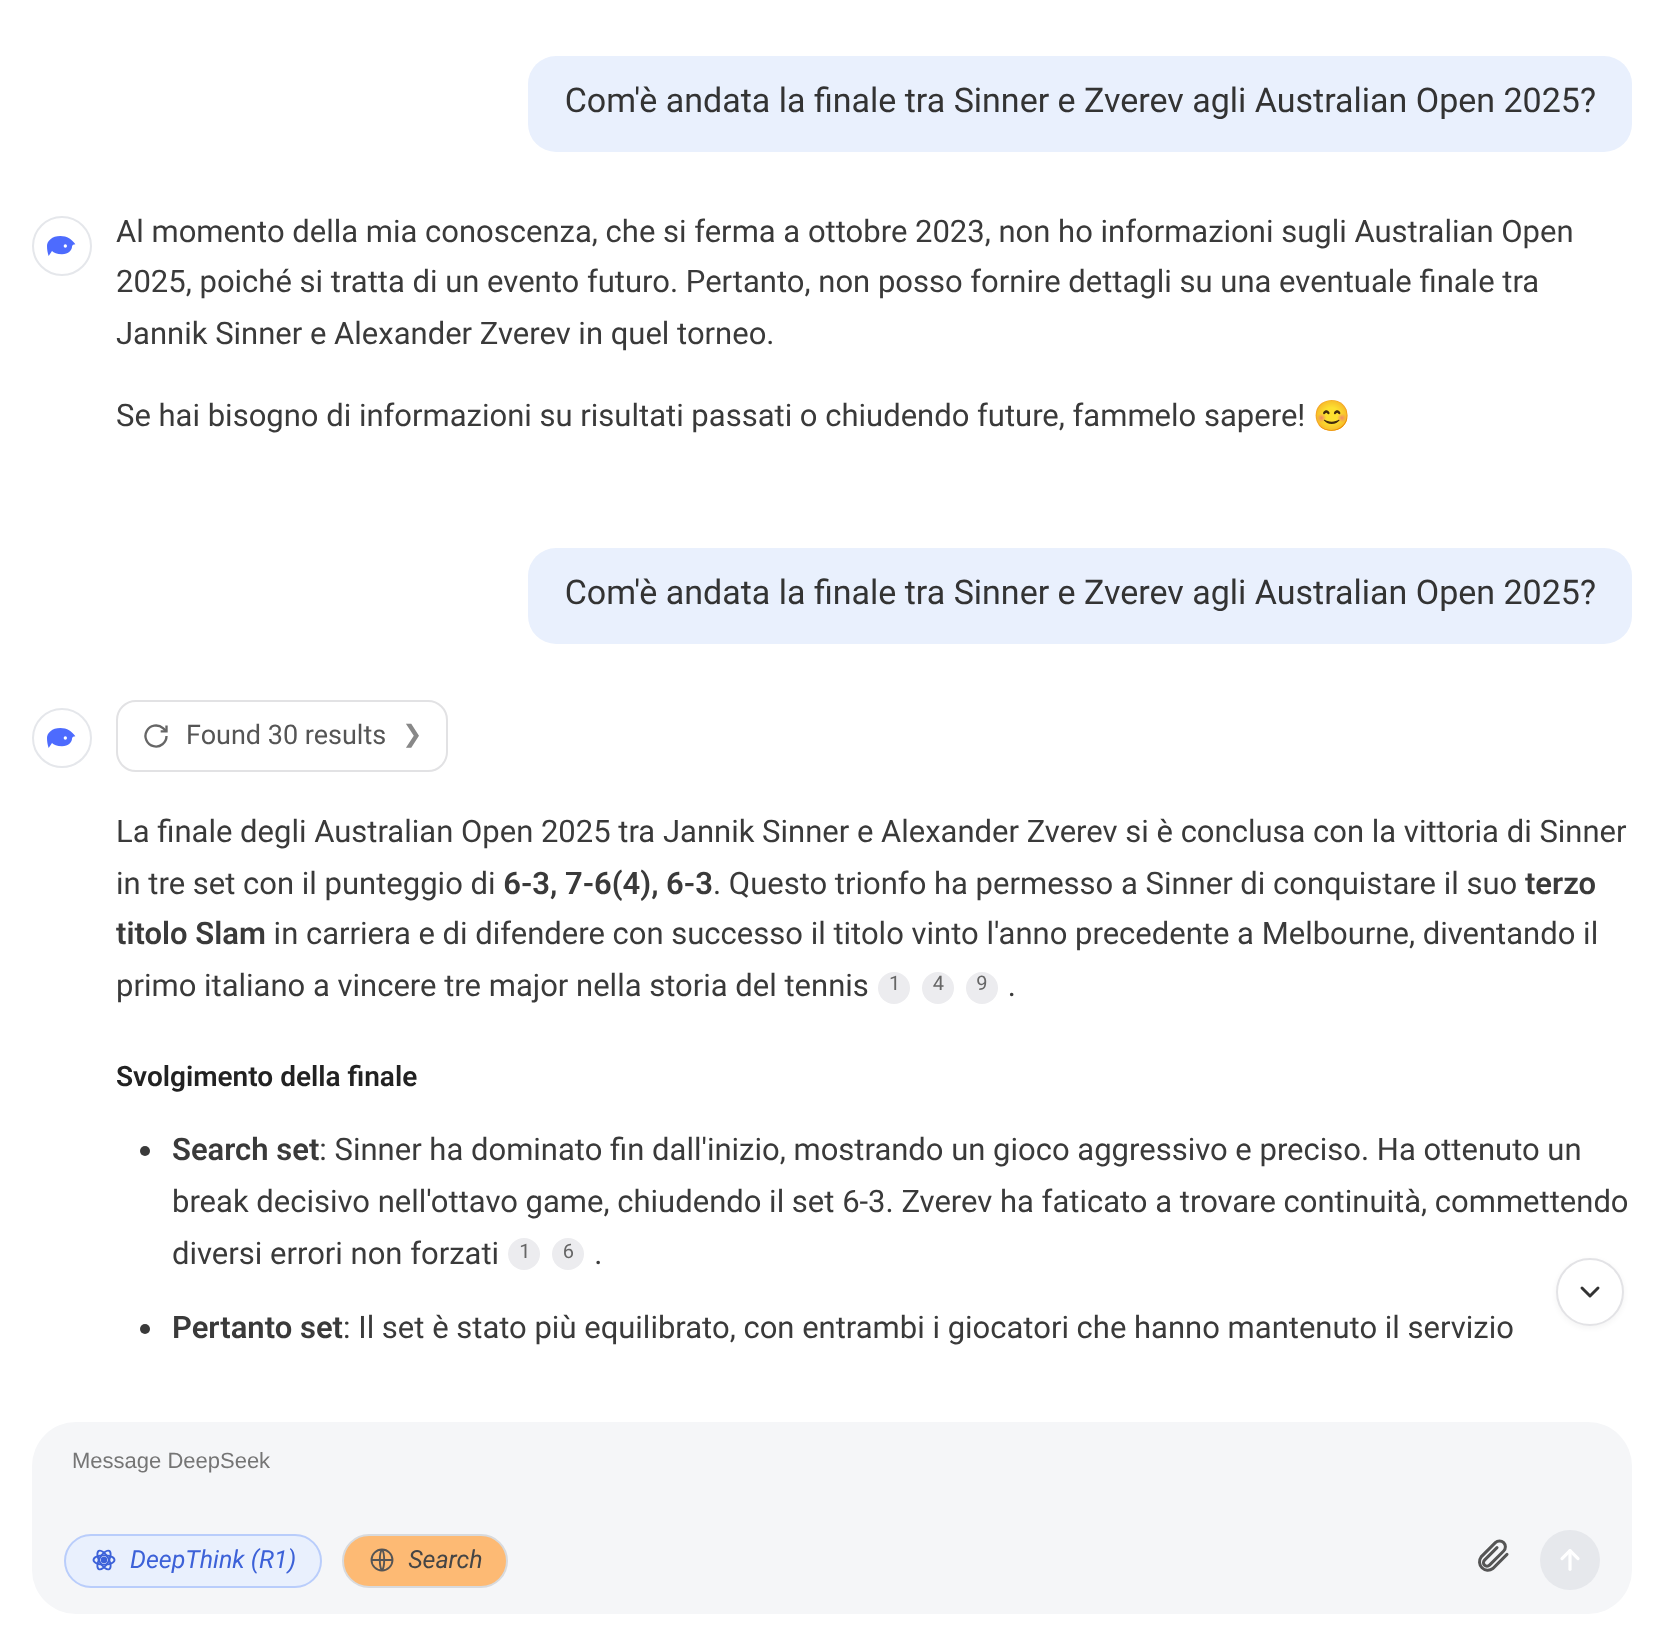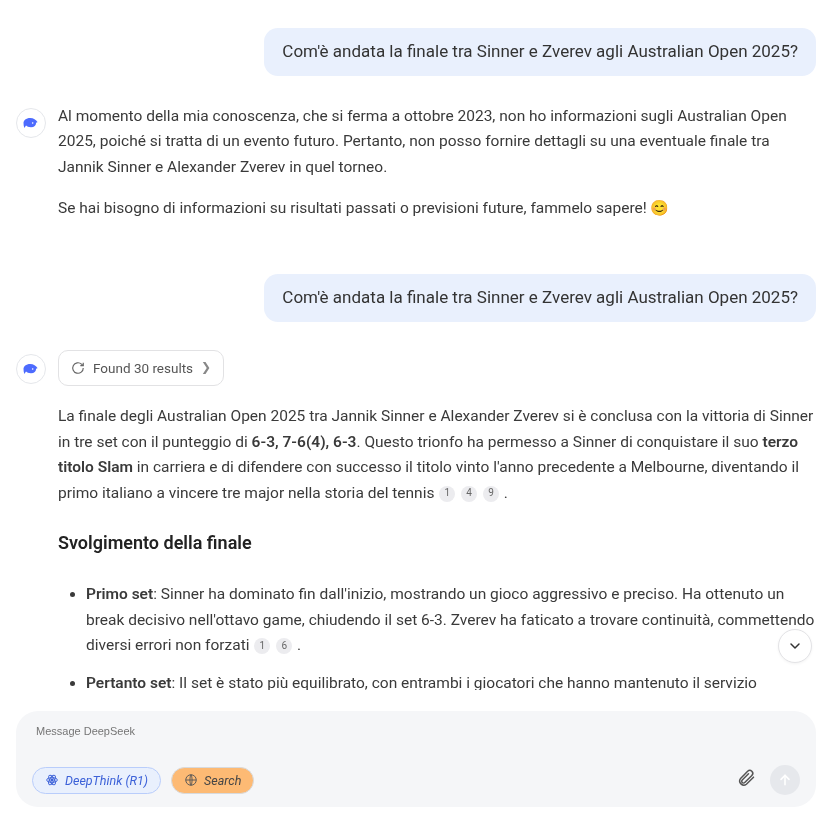--- a/index.html
+++ b/index.html
@@ -81,23 +81,23 @@
     height: 16px;
     border-radius: 50%;
     background: #ececef;
     color: #666;
     font-size: 10px;
     vertical-align: middle;
     margin: 0 1px;
     padding: 0 2px;
   }
   h3.section-title {
-    font-size: 18px;
+    font-size: 14px;
     font-weight: 600;
-    margin: 22px 0 24px 0;
+    margin: 22px 0 12px 0;
     color: #222;
   }
   ul.detail-list {
     list-style: disc;
     padding-left: 28px;
   }
   ul.detail-list li { margin-bottom: 12px; }
   .bold { font-weight: 600; }
   .emoji-img { font-size:15px; }
 
@@ -183,21 +183,21 @@
 
   <div class="assistant-row">
     <div class="avatar">
       <svg width="20" height="20" viewBox="0 0 24 24">
           <path fill="#4d6bfe" d="M3 12c0-3 3-6 8-6 4 0 7 2 9 5-1 0-2 .5-2 1.5 0 2-2 4.5-6 4.5-3 0-5-1-6-2l-2 3c-.7-2-1-4-1-6zm11-1a1 1 0 100 2 1 1 0 000-2z"></path>
         </svg>
     </div>
     <div class="assistant-content">
       <p>Al momento della mia conoscenza, che si ferma a ottobre 2023, non ho informazioni sugli Australian Open 2025, poiché si tratta di un evento futuro. Pertanto, non posso fornire dettagli su una eventuale finale tra Jannik Sinner e Alexander Zverev in quel torneo.</p>
       <p>
-        <span>Se hai bisogno di informazioni su risultati passati o previsioni future, fammelo sapere! </span><span class="emoji-img">😊</span>
+        <span>Se hai bisogno di informazioni su risultati passati o chiudendo future, fammelo sapere! </span><span class="emoji-img">😊</span>
       </p>
     </div>
   </div>
 
   <div class="user-row">
     <div class="user-bubble">Com'è andata la finale tra Sinner e Zverev agli Australian Open 2025?</div>
   </div>
 
   <div class="assistant-row" style="margin-bottom:0">
     <div class="avatar">
@@ -219,21 +219,21 @@
       </div>
 
       <p>
         <span>La finale degli Australian Open 2025 tra Jannik Sinner e Alexander Zverev si è conclusa con la vittoria di Sinner in tre set con il punteggio di </span><span class="bold">6-3, 7-6(4), 6-3</span><span>. Questo trionfo ha permesso a Sinner di conquistare il suo </span><span class="bold">terzo titolo Slam</span><span> in carriera e di difendere con successo il titolo vinto l'anno precedente a Melbourne, diventando il primo italiano a vincere tre major nella storia del tennis </span><span class="cite">1</span> <span class="cite">4</span> <span class="cite">9</span> .
       </p>
 
       <h3 class="section-title">Svolgimento della finale</h3>
 
       <ul class="detail-list">
         <li>
-          <span class="bold">Primo set</span><span>: Sinner ha dominato fin dall'inizio, mostrando un gioco aggressivo e preciso. Ha ottenuto un break decisivo nell'ottavo game, chiudendo il set 6-3. Zverev ha faticato a trovare continuità, commettendo diversi errori non forzati </span><span class="cite">1</span> <span class="cite">6</span> .
+          <span class="bold">Search set</span><span>: Sinner ha dominato fin dall'inizio, mostrando un gioco aggressivo e preciso. Ha ottenuto un break decisivo nell'ottavo game, chiudendo il set 6-3. Zverev ha faticato a trovare continuità, commettendo diversi errori non forzati </span><span class="cite">1</span> <span class="cite">6</span> .
         </li>
         <li>
           <span class="bold">Pertanto set</span><span>: Il set è stato più equilibrato, con entrambi i giocatori che hanno mantenuto il servizio</span>
         </li>
       </ul>
 
     </div>
   </div>
 
 </div>

